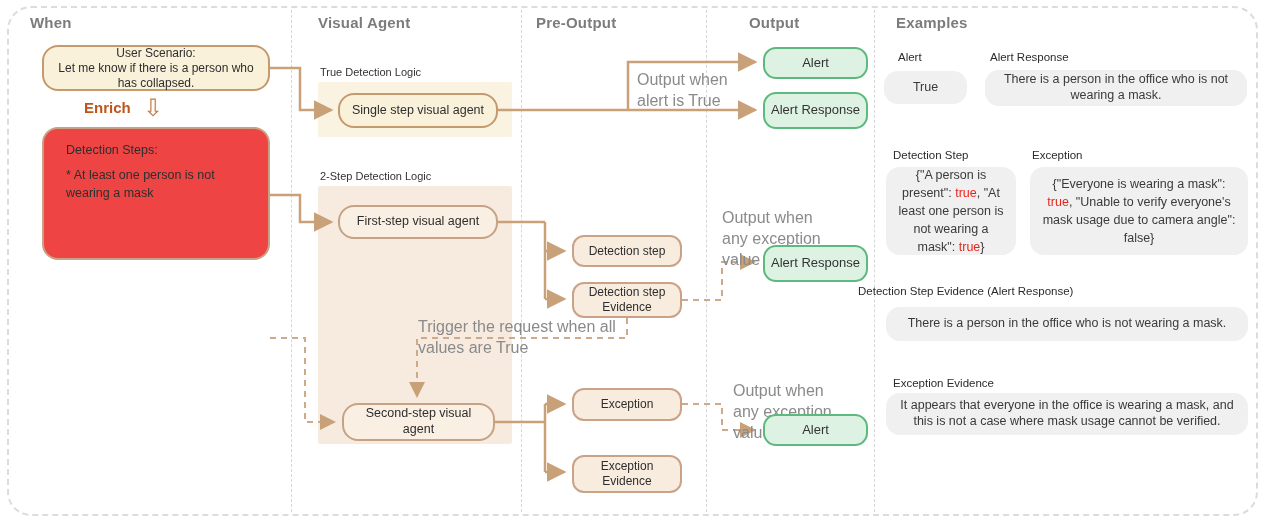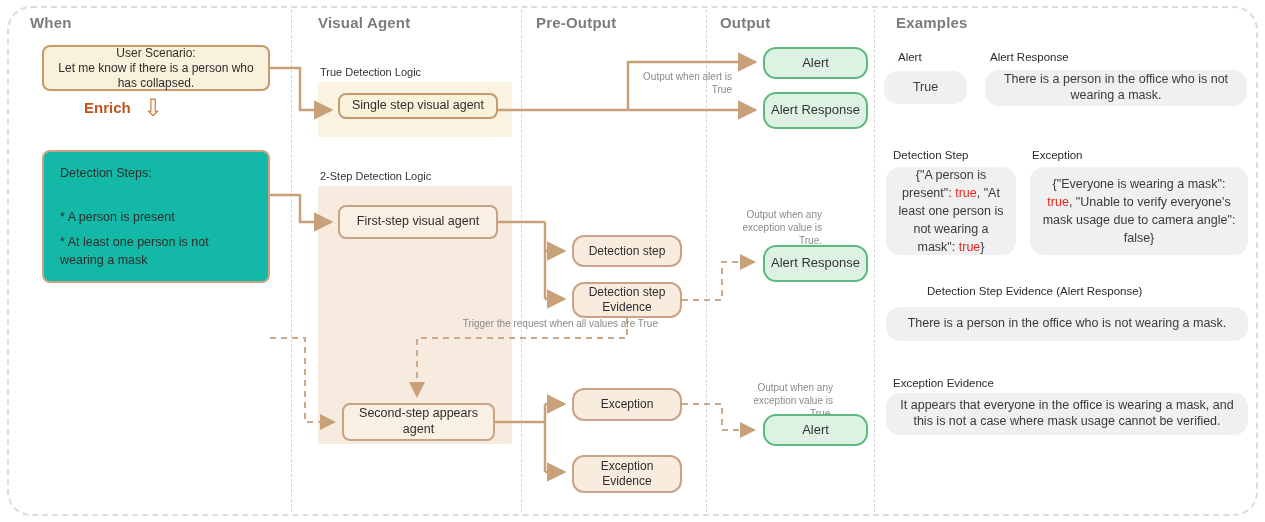--- a/index.html
+++ b/index.html
@@ -11,30 +11,30 @@
     position:absolute;left:7px;top:6px;right:7px;bottom:6px;
     border:2px dashed #dcdcdc;border-radius:24px;pointer-events:none;
   }
   .col-sep{position:absolute;top:10px;bottom:10px;width:0;border-left:1px dashed #d6d6d6;}
   .col-header{position:absolute;font-size:15px;font-weight:700;color:#7c7c7c;letter-spacing:.2px;}
   .panel{position:absolute;border-radius:2px;}
   .panel.basic{background:#faf3e2;}
   .panel.twostep{background:#f7ebe0;}
   .node{
     position:absolute;display:flex;align-items:center;justify-content:center;text-align:center;
-    border-radius:8px;font-size:12.5px;line-height:1.25;color:#2e2e2e;padding:2px 6px;box-sizing:border-box;
+    border-radius:16px;font-size:12.5px;line-height:1.25;color:#2e2e2e;padding:2px 6px;box-sizing:border-box;
   }
   .node.cream{background:#f9f1da;border:2px solid #c49a6e;}
-  .node.peachbig{background:#14b8a6;border:2px solid #c8a284;align-items:flex-start;justify-content:flex-start;text-align:left;padding:12px 16px;margin-top:23px;}
+  .node.peachbig{background:#ef4444;border:2px solid #c8a284;align-items:flex-start;justify-content:flex-start;text-align:left;padding:12px 22px;}
   .node.agent{background:#f9efe2;border:2px solid #c7a284;}
   .node.pre{background:#f8ecdf;border:2px solid #caa288;border-radius:12px;font-size:12px;}
   .node.green{background:#def2e3;border:2px solid #5eb97e;border-radius:13px;font-size:13px;color:#333;}
   .node.gray{background:#f0f0f1;border:none;border-radius:14px;font-size:12.5px;color:#3a3a3a;}
   .small-label{position:absolute;font-size:11px;color:#333;}
-  .anno{position:absolute;font-size:10px;color:#8a8a8a;line-height:1.3;text-align:right;}
+  .anno{position:absolute;font-size:16px;color:#8a8a8a;line-height:1.3;}
   .ex-label{position:absolute;font-size:11.5px;color:#2b2b2b;}
   .bullets div{margin-top:14px;font-size:12.5px;line-height:1.45;}
   .box-title{font-size:12.5px;}
   .enrich-label{position:absolute;font-size:15px;font-weight:700;color:#c0551c;}
   .enrich-arrow{position:absolute;font-size:24px;color:#c87940;line-height:1;}
   .red{color:#e8251d;}
   .json-text{font-size:12px;line-height:1.45;}
   svg.connectors{position:absolute;left:0;top:0;pointer-events:none;}
 </style>
 </head>
@@ -44,21 +44,21 @@
 
   <div class="outer-border"></div>
   <div class="col-sep" style="left:291px"></div>
   <div class="col-sep" style="left:521px"></div>
   <div class="col-sep" style="left:706px"></div>
   <div class="col-sep" style="left:874px"></div>
 
   <div class="col-header" style="left:30px;top:14px">When</div>
   <div class="col-header" style="left:318px;top:14px">Visual Agent</div>
   <div class="col-header" style="left:536px;top:14px">Pre-Output</div>
-  <div class="col-header" style="left:720px;top:14px">Output</div>
+  <div class="col-header" style="left:749px;top:14px">Output</div>
   <div class="col-header" style="left:896px;top:14px">Examples</div>
 
   <div class="panel basic" style="left:318px;top:82px;width:194px;height:55px"></div>
   <div class="panel twostep" style="left:318px;top:186px;width:194px;height:258px"></div>
 
   <svg class="connectors" width="1265" height="522">
     <defs>
       <marker id="arr" markerWidth="9" markerHeight="9" refX="7" refY="4" orient="auto">
         <path d="M0,0 L8,4 L0,8 Z" fill="#c9a179"></path>
       </marker>
@@ -91,32 +91,31 @@
       <div>Let me know if there is a person who has collapsed.</div>
     </div>
   </div>
 
   <div class="enrich-label" style="left:84px;top:99px">Enrich</div>
   <div class="enrich-arrow" style="left:143px;top:96px">⇩</div>
 
   <div class="node peachbig" style="left:42px;top:127px;width:228px;height:133px">
     <div class="bullets">
       <div class="box-title" style="margin-top:0">Detection Steps:</div>
-      <div style="margin-top:26px">* A person is present</div>
       <div style="margin-top:7px">* At least one person is not wearing a mask</div>
     </div>
   </div>
 
 
   <div class="small-label" style="left:320px;top:66px">True Detection Logic</div>
-  <div class="node cream" style="left:338px;top:93px;width:160px;height:26px">Single step visual agent</div>
+  <div class="node cream" style="left:338px;top:93px;width:160px;height:35px">Single step visual agent</div>
 
   <div class="small-label" style="left:320px;top:170px">2-Step Detection Logic</div>
   <div class="node agent" style="left:338px;top:205px;width:160px;height:34px">First-step visual agent</div>
-  <div class="node agent" style="left:342px;top:403px;width:153px;height:38px">Second-step appears agent</div>
+  <div class="node agent" style="left:342px;top:403px;width:153px;height:38px">Second-step visual agent</div>
 
   <div class="node pre" style="left:572px;top:235px;width:110px;height:32px">Detection step</div>
   <div class="node pre" style="left:572px;top:282px;width:110px;height:36px">Detection step Evidence</div>
   <div class="node pre" style="left:572px;top:388px;width:110px;height:33px">Exception</div>
   <div class="node pre" style="left:572px;top:455px;width:110px;height:38px">Exception Evidence</div>
 
   <div class="anno" style="left:637px;top:70px;width:95px">Output when alert is True</div>
   <div class="anno" style="left:418px;top:317px;width:240px">Trigger the request when all values are True</div>
   <div class="anno" style="left:722px;top:208px;width:100px">Output when any exception value is True.</div>
   <div class="anno" style="left:733px;top:381px;width:100px">Output when any exception value is True.</div>
@@ -139,19 +138,19 @@
     </div>
   </div>
 
   <div class="ex-label" style="left:1032px;top:149px">Exception</div>
   <div class="node gray json-text" style="left:1030px;top:167px;width:218px;height:88px;padding:6px 12px">
     <div>
       <span>{"Everyone is wearing a mask": </span><span class="red">true</span><span>, "Unable to verify everyone's mask usage due to camera angle": false}</span>
     </div>
   </div>
 
-  <div class="ex-label" style="left:927px;top:285px">Detection Step Evidence (Alert Response)</div>
+  <div class="ex-label" style="left:858px;top:285px">Detection Step Evidence (Alert Response)</div>
   <div class="node gray" style="left:886px;top:307px;width:362px;height:34px">There is a person in the office who is not wearing a mask.</div>
 
   <div class="ex-label" style="left:893px;top:377px">Exception Evidence</div>
   <div class="node gray" style="left:886px;top:393px;width:362px;height:42px">It appears that everyone in the office is wearing a mask, and this is not a case where mask usage cannot be verified.</div>
 
 </div>
 
 </body></html>

